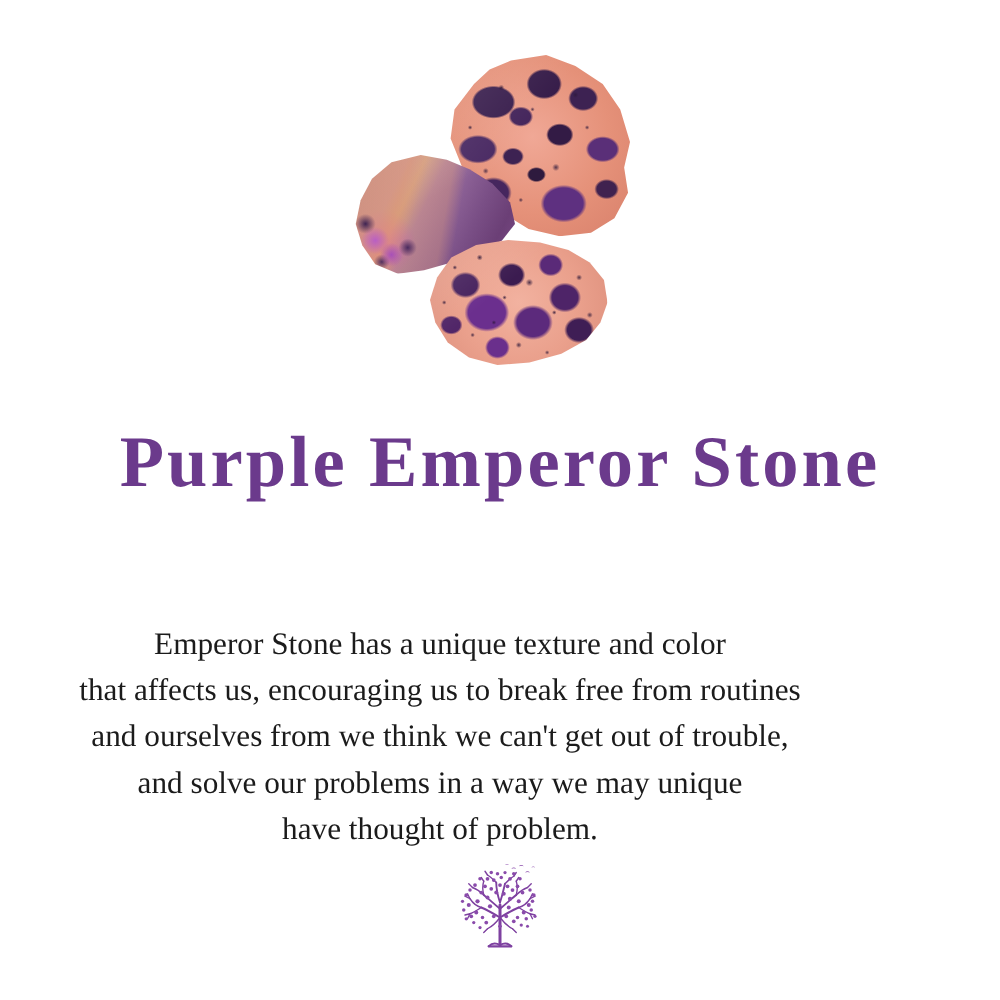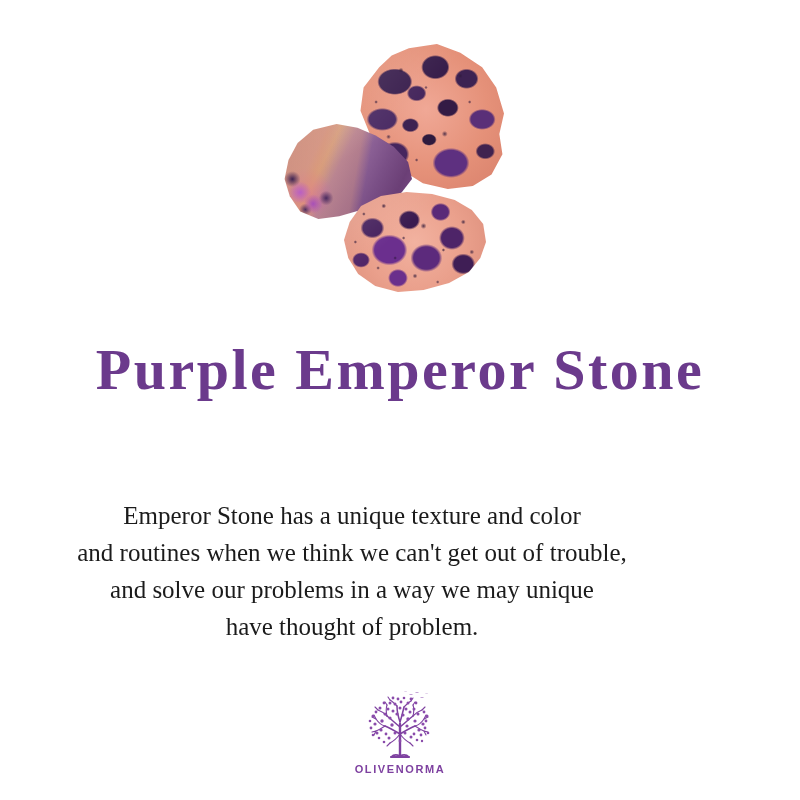--- a/index.html
+++ b/index.html
@@ -261,21 +261,22 @@
       <div class="stone stone-left"></div>
       <div class="stone stone-bottom"></div>
     </div>
   </div>
 
   <div class="title">Purple  Emperor  Stone</div>
 
 
   <div class="body-copy">
     <span class="line">Emperor Stone has a unique texture and color</span>
-    <span class="line">and routines when we think we can't get out of trouble,</span>
+    <span class="line">that affects us, encouraging us to break free from routines</span>
+    <span class="line">and ourselves from we think we can't get out of trouble,</span>
     <span class="line">and solve our problems in a way we may unique</span>
     <span class="line">have thought of problem.</span>
   </div>
 
   <div class="logo">
     <svg class="logo-mark" viewBox="0 0 86 72">
       <g fill="none" stroke="#7e41a0" stroke-width="1.1" stroke-linecap="round">
 
         <path d="M43 66 L43 34" stroke-width="2.4"></path>
         <path d="M43 66 C39 64 36 65 34 67 M43 66 C47 64 50 65 52 67" stroke-width="1.6"></path>
@@ -366,16 +367,15 @@
       </g>
       <g fill="#8a4bab">
 
         <path d="M52 5 q2 -2 4 0 q-2 -1 -4 0Z"></path>
         <path d="M58 3 q2 -2 4 0 q-2 -1 -4 0Z"></path>
         <path d="M63 8 q2 -2 4 0 q-2 -1 -4 0Z"></path>
         <path d="M47 2 q1.6 -1.6 3.2 0 q-1.6 -0.8 -3.2 0Z"></path>
         <path d="M68 4 q1.6 -1.6 3.2 0 q-1.6 -0.8 -3.2 0Z"></path>
       </g>
     </svg>
-    <span class="logo-text">OLIVENORMA</span>
   </div>
 
 </div>
 
 </body></html>

